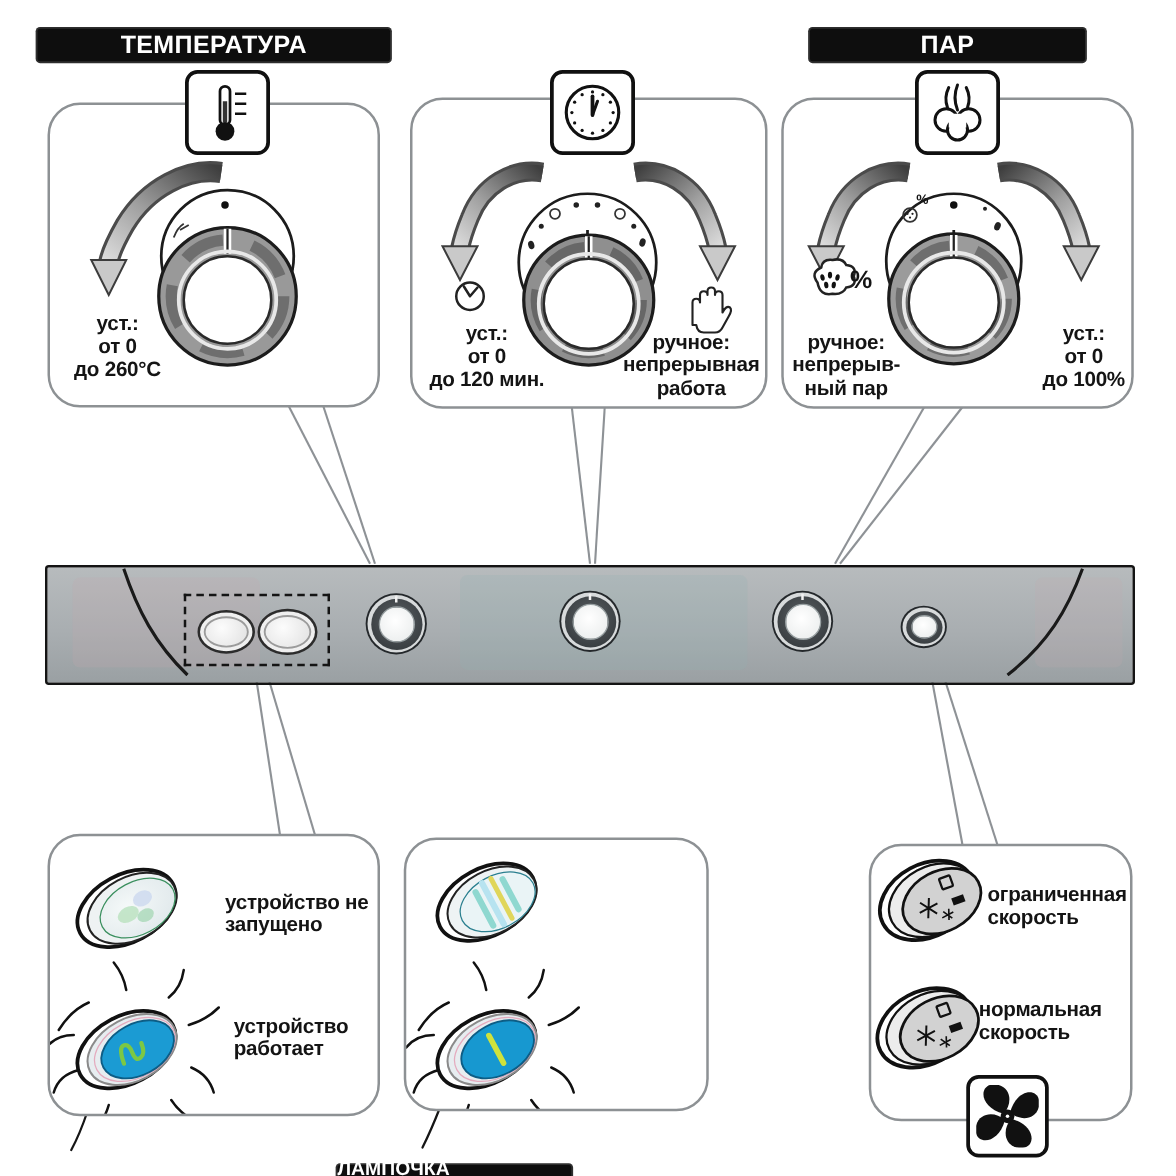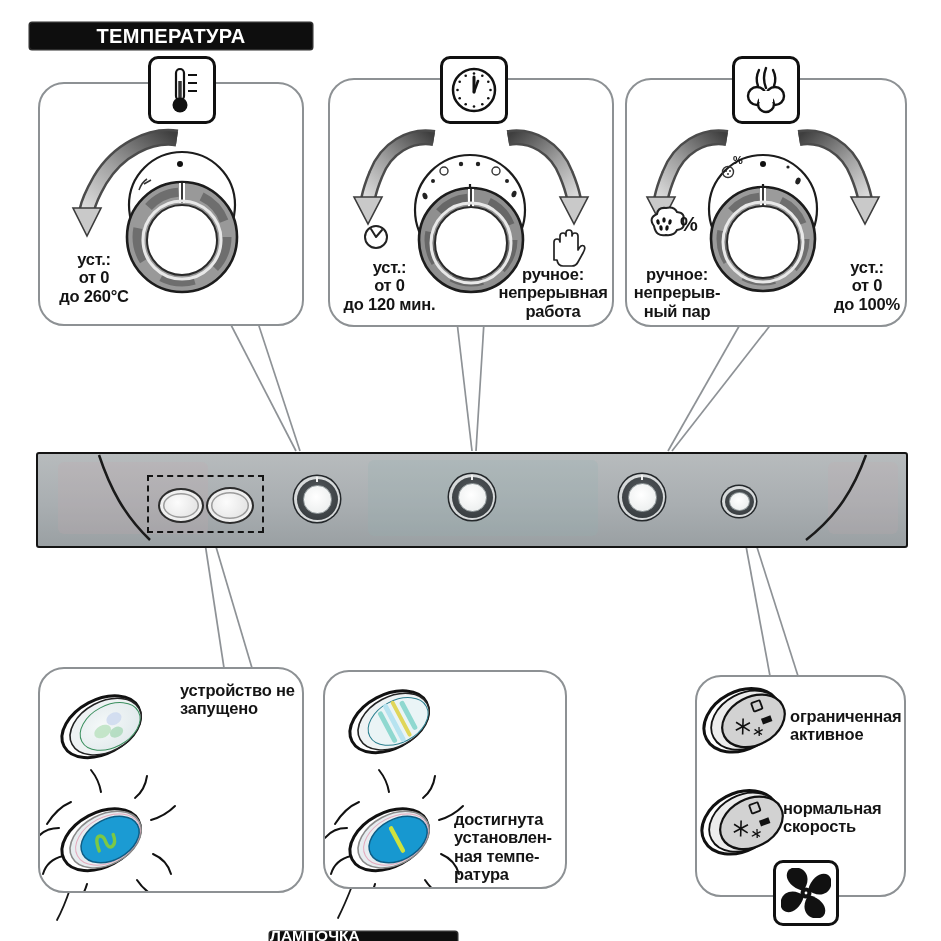--- a/index.html
+++ b/index.html
@@ -85,20 +85,21 @@
       <path d="M741,499 L770,656"></path>
         <path d="M748,499 L798,656"></path>
     </g>
     <g stroke="#161616" stroke-width="1.8" fill="none" stroke-linecap="round">
       <path d="M70,869 q-6,18 -13,31"></path>
       <path d="M352,866 q-7,18 -14,32"></path>
     </g>
   </svg>
 
   <div class="bar hbar" style="left:30px;top:3px;width:282px">ТЕМПЕРАТУРА</div>
+  <div class="bar hbar" style="left:648px;top:3px;width:220px">ПАР</div>
 
   <div class="cbox" style="left:38px;top:62px;width:262px;height:240px">
     <svg class="art" width="262" height="240" viewBox="0 0 262 240">
       <path d="M137,54 C110,50 78,66 60,96 C52,110 48,120 47,126" stroke="#4b4b4b" stroke-width="17" fill="none"></path>
       <path d="M137,54 C110,50 78,66 60,96 C52,110 48,120 47,126" stroke="url(#gLR)" stroke-width="12" fill="none"></path>
       <polygon points="33,124 61,124 47,152" fill="#c9c9c9" stroke="#3c3c3c" stroke-width="1.6"></polygon>
       <g>
         <circle cx="142" cy="121" r="53" fill="#fff" stroke="#1c1c1c" stroke-width="2.2"></circle>
         <circle cx="140" cy="80" r="3" fill="#111"></circle>
         <path d="M99,106 q3,-8 8,-11 m-3,5 l7,-4" stroke="#333" stroke-width="1.5" fill="none"></path>
@@ -307,22 +308,24 @@
         <ellipse cx="6" cy="9" rx="7" ry="5" fill="#a9d8b8" opacity=".8"></ellipse>
       </g>
       <g transform="translate(67,171) rotate(-28)">
         <ellipse cx="-5" cy="-3" rx="42" ry="27" fill="#fff" stroke="#111" stroke-width="3"></ellipse>
         <ellipse cx="-1" cy="-1" rx="38" ry="25" fill="#e7edf0" stroke="#8a8a8a" stroke-width="1.6"></ellipse>
         <ellipse cx="1" cy="0" rx="34.5" ry="22.5" fill="none" stroke="#e49ab2" stroke-width="1" opacity=".8"></ellipse>
         <ellipse cx="3" cy="1" rx="31" ry="20.5" fill="#1b9bd3" stroke="#0d5d85" stroke-width="1.5"></ellipse>
         <path d="M-12,6 q2,-14 7,-13 q4,1 3,8 q-1,8 4,7 q5,-1 6,-10" stroke="#7cc844" stroke-width="3.4" fill="none" stroke-linecap="round"></path>
       </g>
     </svg>
-    <div class="lbl" style="left:140px;top:12px;width:122px">устройство не
+    <div class="lbl" style="left:140px;top:44px;width:122px">устройство не
 запущено</div>
+    <div class="lbl" style="left:147px;top:143px;width:112px">устройство
+работает</div>
   </div>
 
   <div class="cbox" style="left:323px;top:650px;width:240px;height:215px">
     <svg class="art" width="240" height="215" viewBox="0 0 240 215">
       <use href="#starburst" transform="translate(70,168)"></use>
       <g transform="translate(70,50) rotate(-28)">
         <ellipse cx="-5" cy="-3" rx="42" ry="27" fill="none" stroke="#111" stroke-width="3"></ellipse>
         <ellipse cx="-1" cy="-1" rx="38" ry="25" fill="#eef3f4" stroke="#222" stroke-width="1.6"></ellipse>
         <ellipse cx="3" cy="1" rx="32" ry="21" fill="#eaf4f6" stroke="#2a7f8f" stroke-width="1"></ellipse>
         <g stroke-linecap="round" stroke-width="5" fill="none">
@@ -333,24 +336,20 @@
         </g>
       </g>
       <g transform="translate(70,168) rotate(-28)">
         <ellipse cx="-5" cy="-3" rx="42" ry="27" fill="#fff" stroke="#111" stroke-width="3"></ellipse>
         <ellipse cx="-1" cy="-1" rx="38" ry="25" fill="#e7edf0" stroke="#8a8a8a" stroke-width="1.6"></ellipse>
         <ellipse cx="1" cy="0" rx="34.5" ry="22.5" fill="none" stroke="#e49ab2" stroke-width="1" opacity=".8"></ellipse>
         <ellipse cx="3" cy="1" rx="31" ry="20.5" fill="#1798d0" stroke="#0d5d85" stroke-width="1.5"></ellipse>
         <path d="M2,-12 L2,13" stroke="#cfe23c" stroke-width="4.5" stroke-linecap="round"></path>
       </g>
     </svg>
-    <div class="lbl" style="left:129px;top:138px;width:112px">достигнута
-установлен-
-ная темпе-
-ратура</div>
   </div>
 
   <div class="cbox" style="left:695px;top:655px;width:207px;height:218px">
     <svg class="art" width="207" height="218" viewBox="0 0 207 218">
       <g transform="translate(52,44) rotate(-28)">
         <ellipse cx="-6" cy="-4" rx="40" ry="29" fill="#fff" stroke="#111" stroke-width="3"></ellipse>
         <ellipse cx="-2" cy="-2" rx="37" ry="27" fill="#ececec" stroke="#111" stroke-width="1.8"></ellipse>
         <ellipse cx="4" cy="2" rx="33" ry="24" fill="#d2d2d2" stroke="#111" stroke-width="2.2"></ellipse>
         <g stroke="#111" stroke-width="1.6" fill="none">
           <path d="M-16,2 H0 M-12,-5 L-4,9 M-4,-5 L-12,9"></path>
@@ -365,21 +364,21 @@
         <ellipse cx="4" cy="2" rx="33" ry="24" fill="#d2d2d2" stroke="#111" stroke-width="2.2"></ellipse>
         <g stroke="#111" stroke-width="1.6" fill="none">
           <path d="M-16,2 H0 M-12,-5 L-4,9 M-4,-5 L-12,9"></path>
           <path d="M-2,14 h10 M1,10 l4,8 M6,10 l-4,8" stroke-width="1.3"></path>
         </g>
         <rect x="8" y="-16" width="9" height="9" rx="1" fill="none" stroke="#111" stroke-width="1.8" transform="rotate(8)"></rect>
         <rect x="12" y="2" width="10" height="6" fill="#111" transform="rotate(8)"></rect>
       </g>
     </svg>
     <div class="lbl" style="left:93px;top:30px;width:114px">ограниченная
-активное</div>
+скорость</div>
     <div class="lbl" style="left:86px;top:122px;width:110px">нормальная
 скорость</div>
   </div>
 
   <div class="fansq">
     <svg width="50" height="50" viewBox="-25 -25 50 50">
       <g fill="#111">
         <path d="M2,-3 C8,-25 29,-23 25,-7 C22,3 10,4 2,-3"></path>
         <path d="M2,-3 C8,-25 29,-23 25,-7 C22,3 10,4 2,-3" transform="rotate(90)"></path>
         <path d="M2,-3 C8,-25 29,-23 25,-7 C22,3 10,4 2,-3" transform="rotate(180)"></path>

